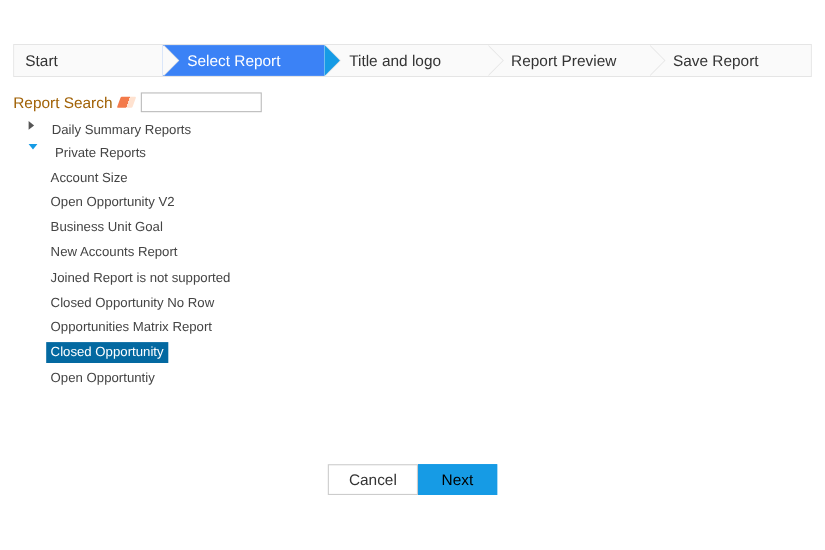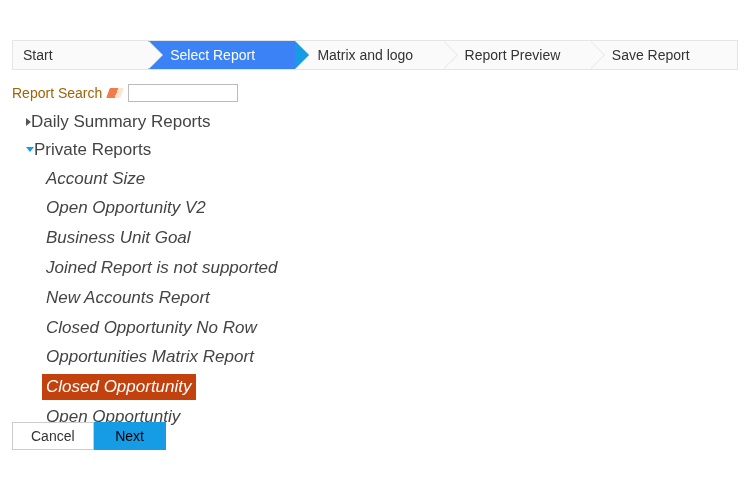--- a/index.html
+++ b/index.html
@@ -94,57 +94,56 @@
     padding: 1px 4px;
     font-size: 12px;
   }
 
   
   .tree { margin-top: 6px; }
   .tree ul { list-style: none; margin: 0; padding: 0; }
   .tree > ul > li { margin: 0; }
   .node {
     display: flex;
-    align-items: center;
-    gap: 0;
+    align-items: flex-start;
+    gap: 16px;
     padding: 2px 0;
-    font-size: 17px;
+    font-size: 12px;
     color: #444;
     cursor: pointer;
     line-height: 1.4;
   }
   .node.folder { padding-left: 14px; }
   .node.leaf { padding-left: 30px; }
   .caret {
     width: 0; height: 0;
     border-style: solid;
   }
   .caret.collapsed {
     border-width: 4px 0 4px 5px;
     border-color: transparent transparent transparent #555;
   }
   .caret.expanded {
     border-width: 5px 4px 0 4px;
     border-color: #169be5 transparent transparent transparent;
   }
   .node.leaf .label {
     padding: 1px 4px;
-    font-style: italic;
   }
   .node.leaf.selected .label {
-    background: #c2410c;
+    background: #0369a1;
     color: #fff;
   }
 
   
   .footer {
     position: absolute;
     left: 12px; right: 12px; bottom: 50px;
     display: flex;
-    justify-content: flex-start;
+    justify-content: center;
   }
   .btn {
     min-width: 72px;
     height: 28px;
     padding: 0 18px;
     font-size: 14px;
     border: 1px solid #ccc;
     background: #fff;
     color: #333;
     cursor: pointer;
@@ -161,21 +160,21 @@
 <div class="page">
 
   <div class="wizard">
     <div class="step">
       <span>Start</span>
     </div>
     <div class="step active">
       <span>Select Report</span>
     </div>
     <div class="step">
-      <span>Matrix and logo</span>
+      <span>Title and logo</span>
     </div>
     <div class="step">
       <span>Report Preview</span>
     </div>
     <div class="step">
       <span>Save Report</span>
     </div>
   </div>
 
   <div class="search-row">
@@ -204,24 +203,24 @@
           <li class="node leaf">
             <span class="label">Account Size</span>
           </li>
           <li class="node leaf">
             <span class="label">Open Opportunity V2</span>
           </li>
           <li class="node leaf">
             <span class="label">Business Unit Goal</span>
           </li>
           <li class="node leaf">
+            <span class="label">New Accounts Report</span>
+          </li>
+          <li class="node leaf">
             <span class="label">Joined Report is not supported</span>
-          </li>
-          <li class="node leaf">
-            <span class="label">New Accounts Report</span>
           </li>
           <li class="node leaf">
             <span class="label">Closed Opportunity No Row</span>
           </li>
           <li class="node leaf">
             <span class="label">Opportunities Matrix Report</span>
           </li>
           <li class="node leaf selected">
             <span class="label">Closed Opportunity</span>
           </li>

